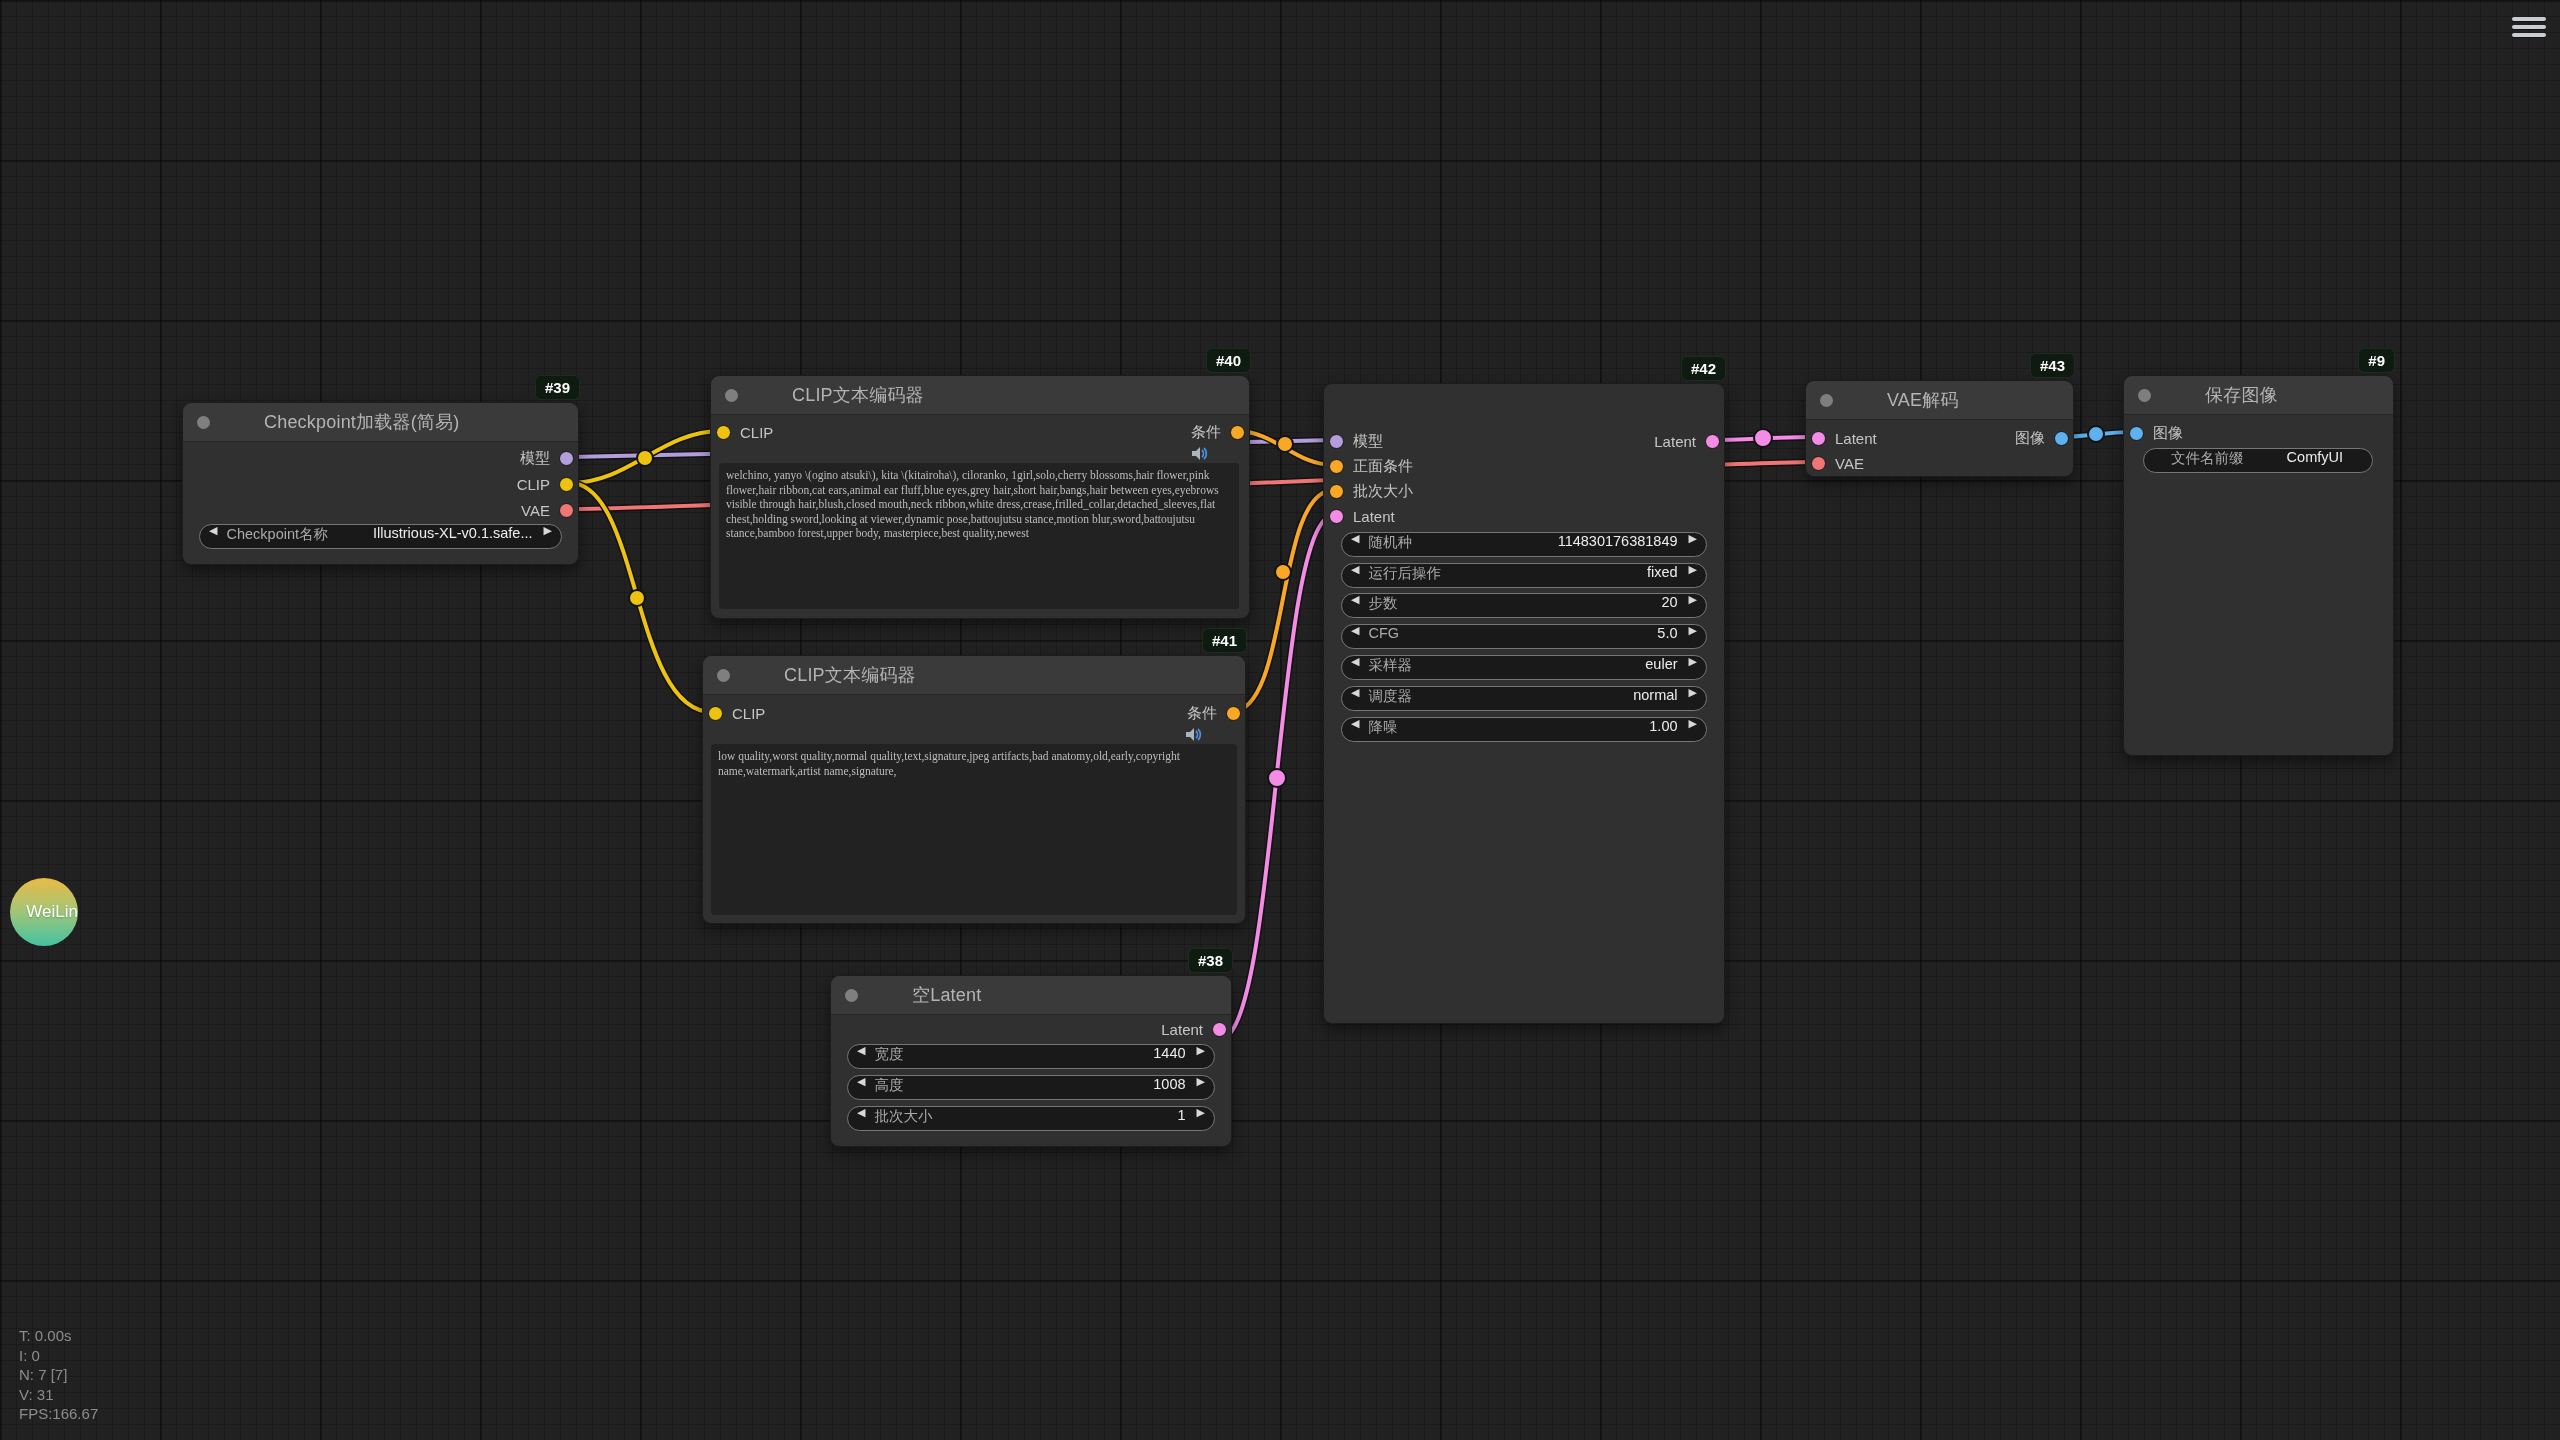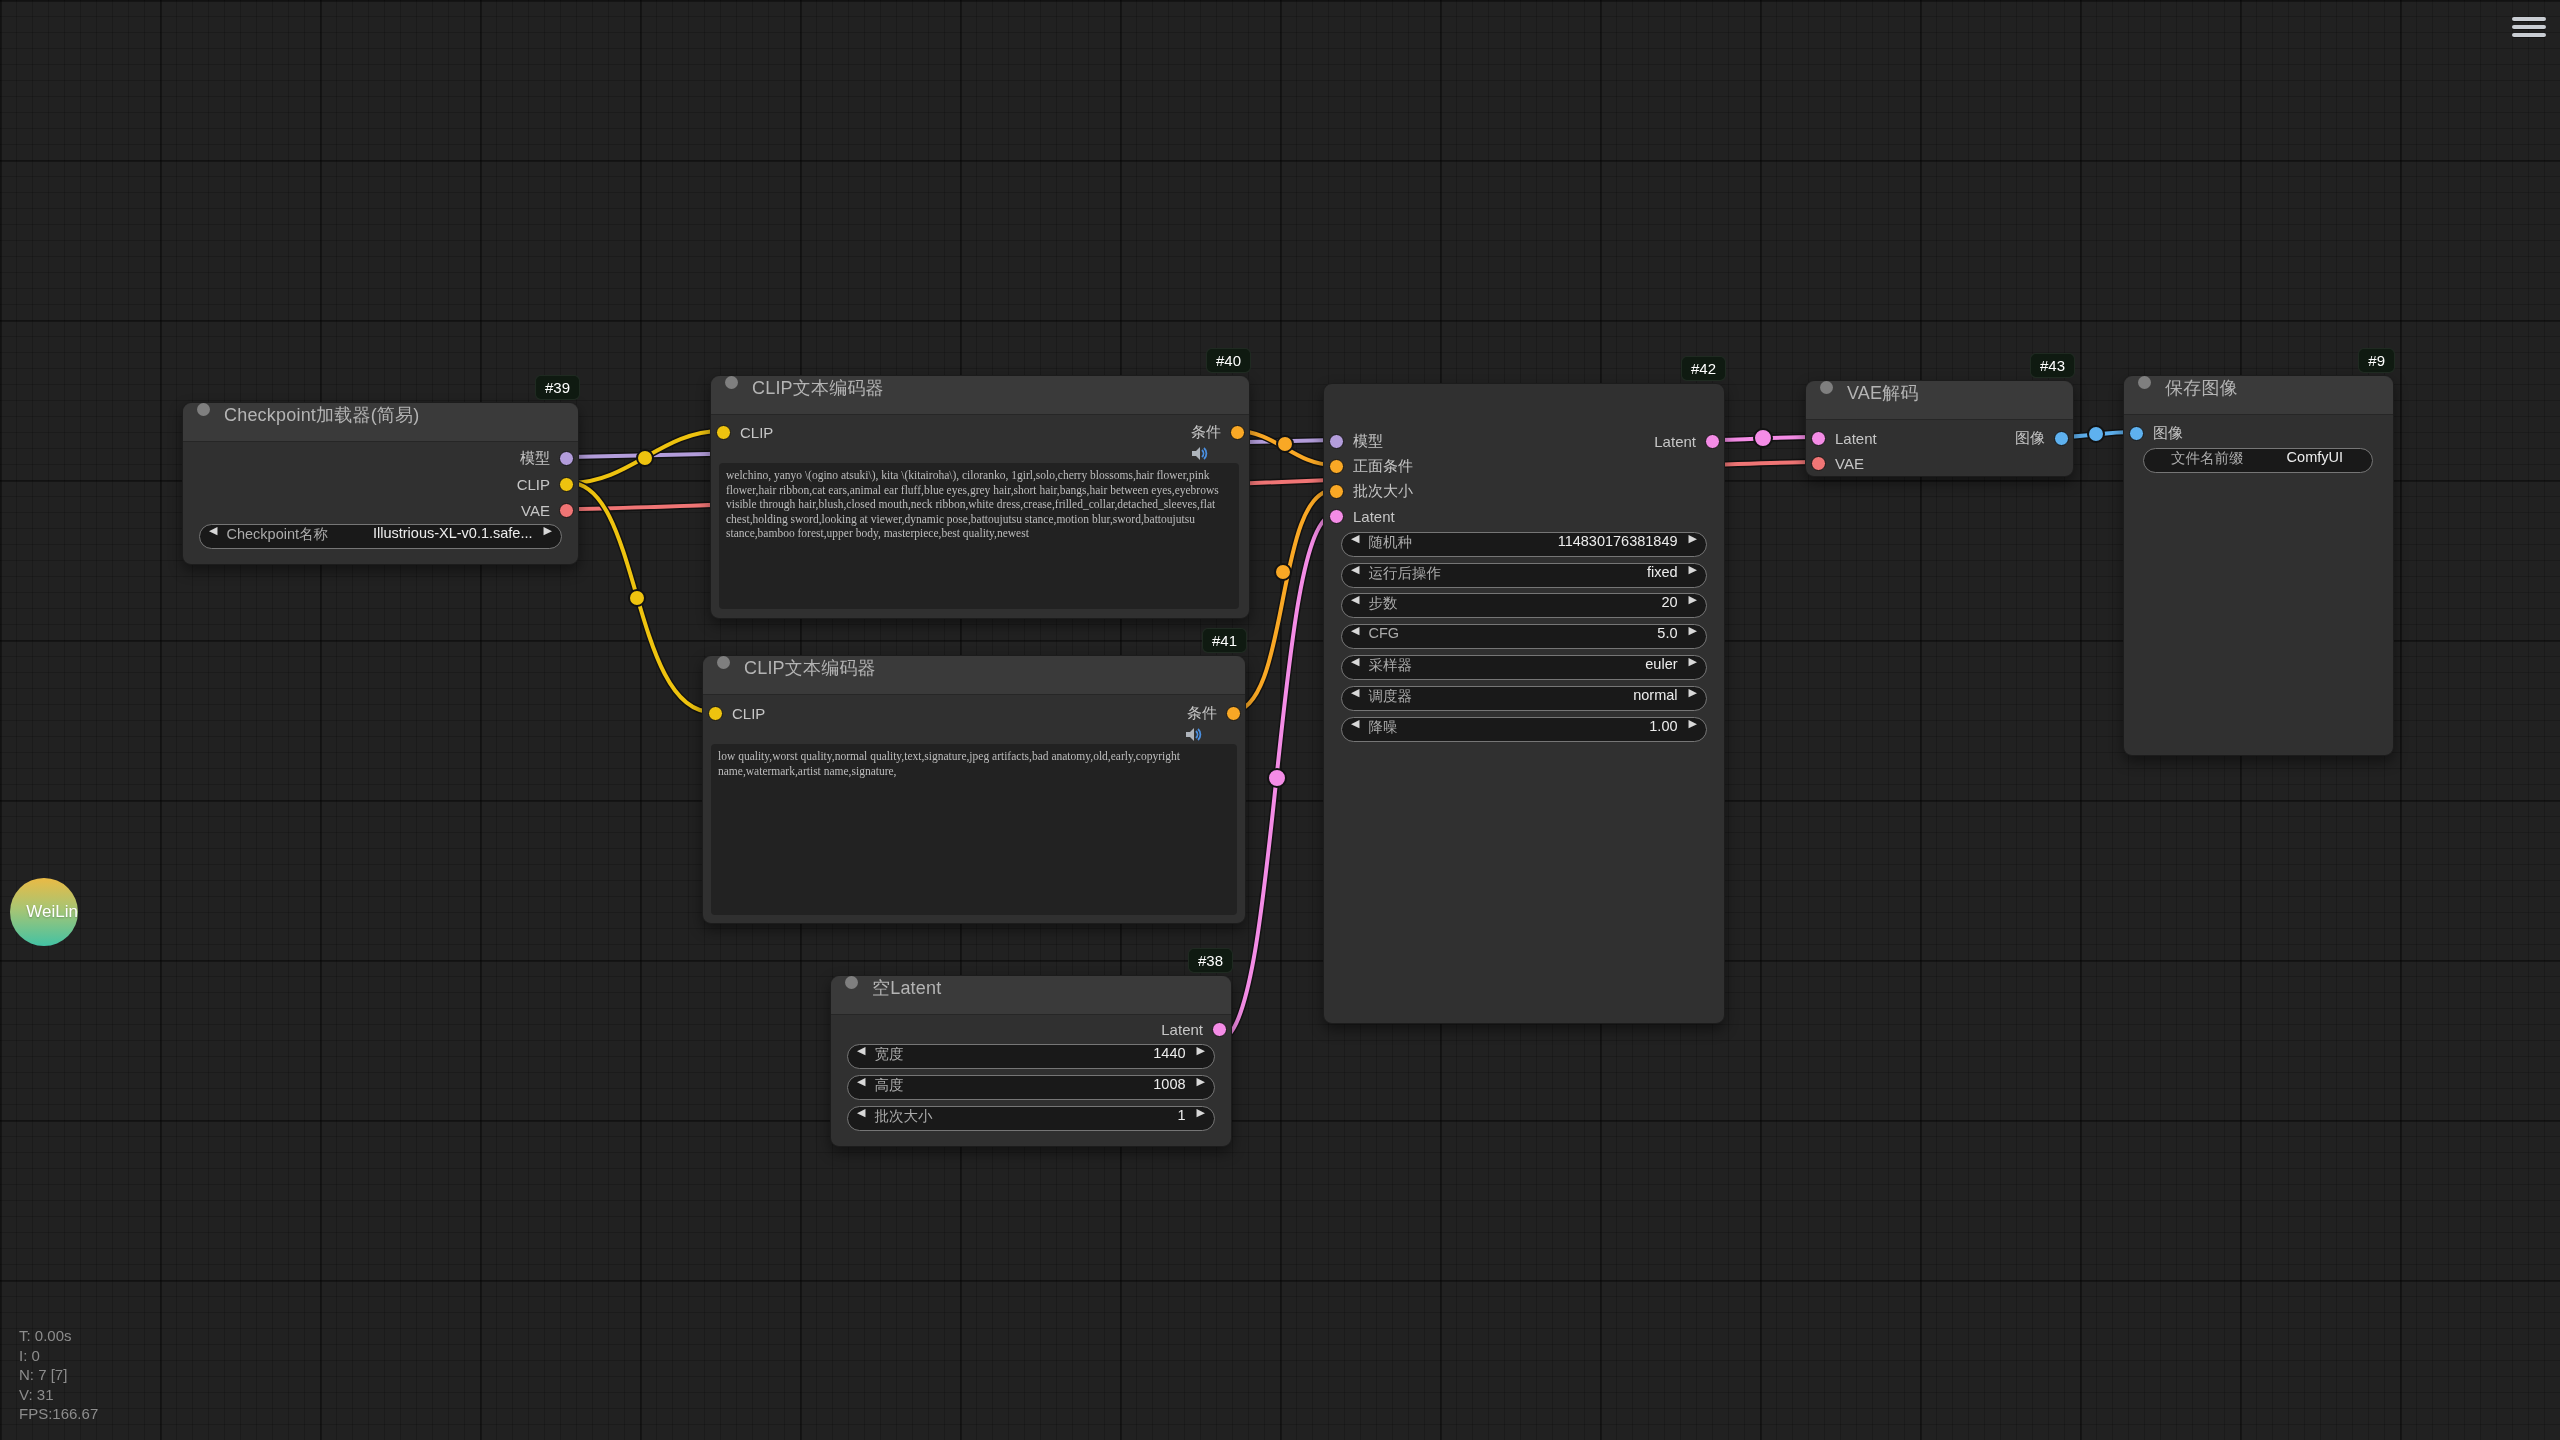--- a/index.html
+++ b/index.html
@@ -17,28 +17,28 @@
   }
   svg.wires{position:absolute;left:0;top:0;z-index:1;}
   .wire-outline{fill:none;stroke:#121212;stroke-width:7;stroke-linecap:round;}
   .wire{fill:none;stroke-width:4;stroke-linecap:round;}
 
   .node{
     position:absolute;z-index:2;background:#303030;border:1px solid #1c1c1c;
     border-radius:9px;box-shadow:0 6px 14px rgba(0,0,0,.45);
   }
   .node .title{
-    height:38px;display:flex;background:#3a3a3a;
+    height:38px;display:flex;align-items:center;background:#3a3a3a;
     border-radius:9px 9px 0 0;border-bottom:1px solid #262626;
-    font-size:18px;color:#b4b4b4;letter-spacing:.2px;white-space:nowrap;
+    font-size:18px;color:#b4b4b4;letter-spacing:.2px;white-space:nowrap;gap:40px;
   }
   .tdot{width:13px;height:13px;border-radius:50%;background:#7f7f7f;margin:0 14px 0 14px;flex:0 0 auto;}
   .badge{
     position:absolute;top:-28px;right:-2px;background:#0f1a11;color:#fff;
-    font-size:15px;font-weight:normal;padding:3px 9px;border-radius:6px;
+    font-size:15px;font-weight:bold;padding:3px 9px;border-radius:6px;
     border:1px solid rgba(255,255,255,.07);
   }
   .port{position:absolute;height:16px;display:flex;align-items:center;font-size:15px;color:#c6c6c6;white-space:nowrap;}
   .port .dot{width:13px;height:13px;border-radius:50%;border:1px solid #161616;flex:0 0 auto;}
   .port.in{left:5px;}  .port.in .dot{margin-right:9px;}
   .port.out{right:4px;flex-direction:row-reverse;} .port.out .dot{margin-left:9px;}
   .c-model{background:#b39ddb;} .c-clip{background:#eec30f;} .c-vae{background:#f07575;}
   .c-cond{background:#f9a825;} .c-latent{background:#f48ce6;} .c-image{background:#5eb1ef;}
 
   .pill{

